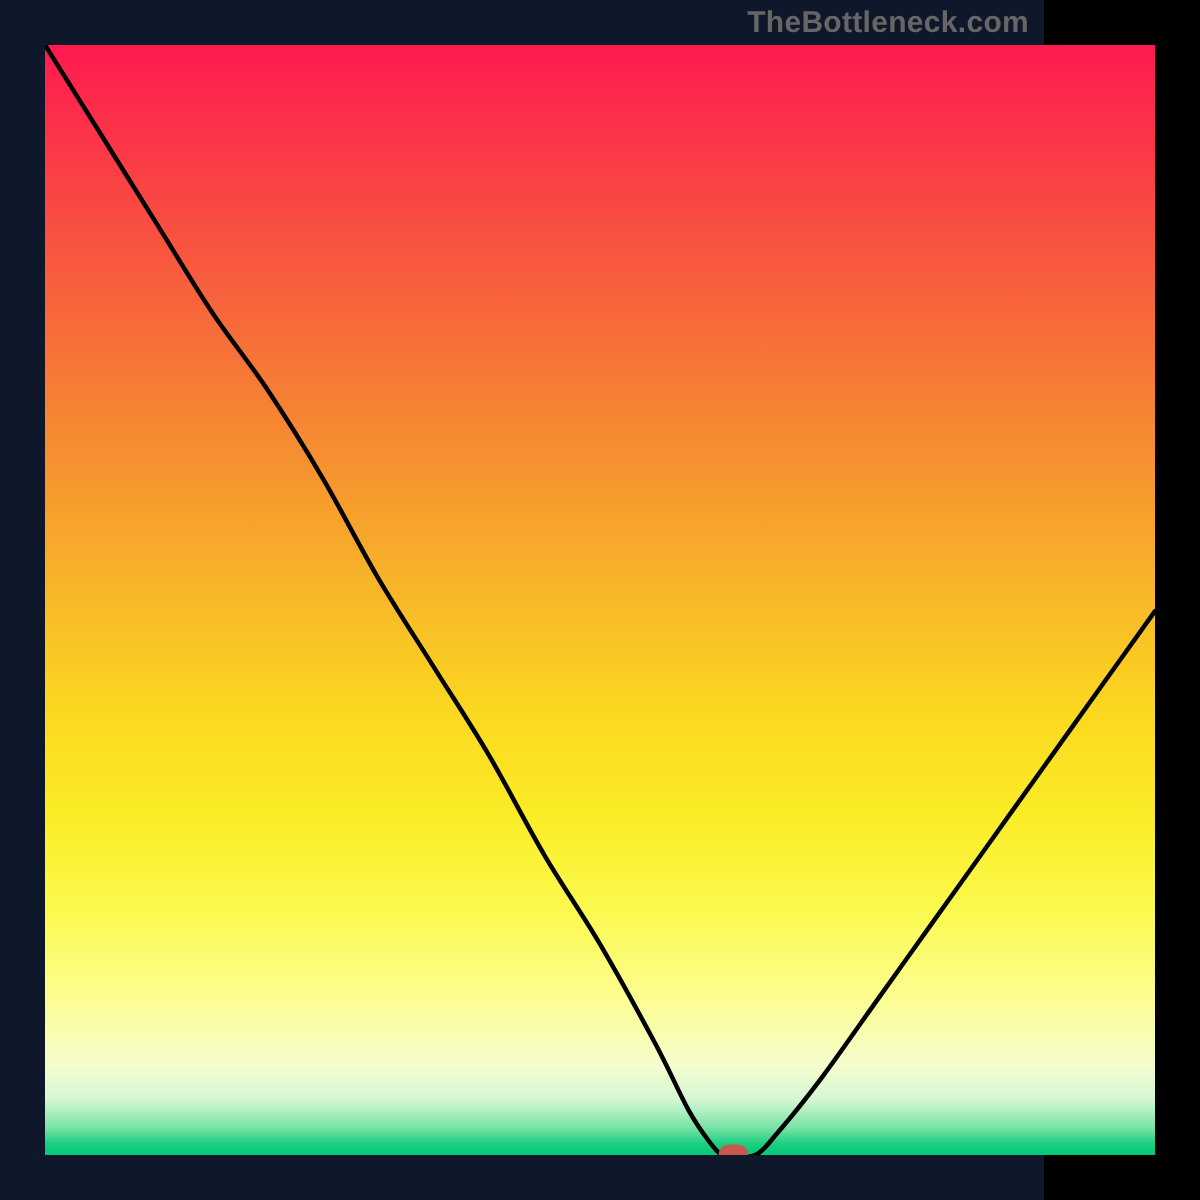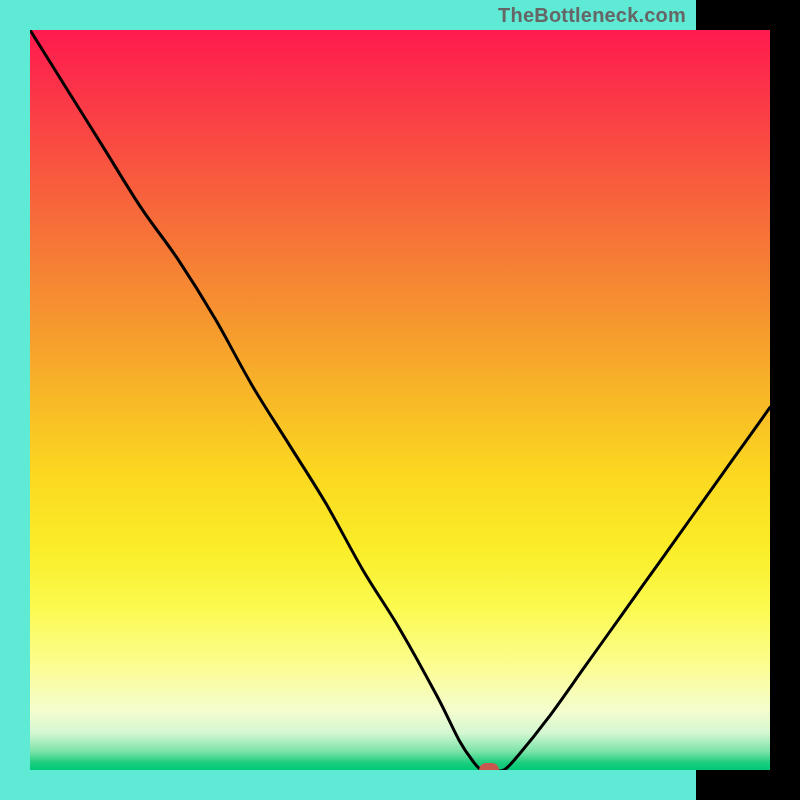--- a/index.html
+++ b/index.html
@@ -8,21 +8,21 @@
     width: 800px;
     height: 800px;
     background: #000;
     font-family: Arial, Helvetica, sans-serif;
     overflow: hidden;
   }
   .frame {
     position: relative;
     width: 696px;
     height: 800px;
-    background: #5eead4;
+    background: #0f172a;
     text-align: center;
   }
   .attribution {
     position: absolute;
     top: 4px;
     right: 10px;
     color: #666;
     font-size: 20px;
     font-weight: 600;
     letter-spacing: 0.2px;

